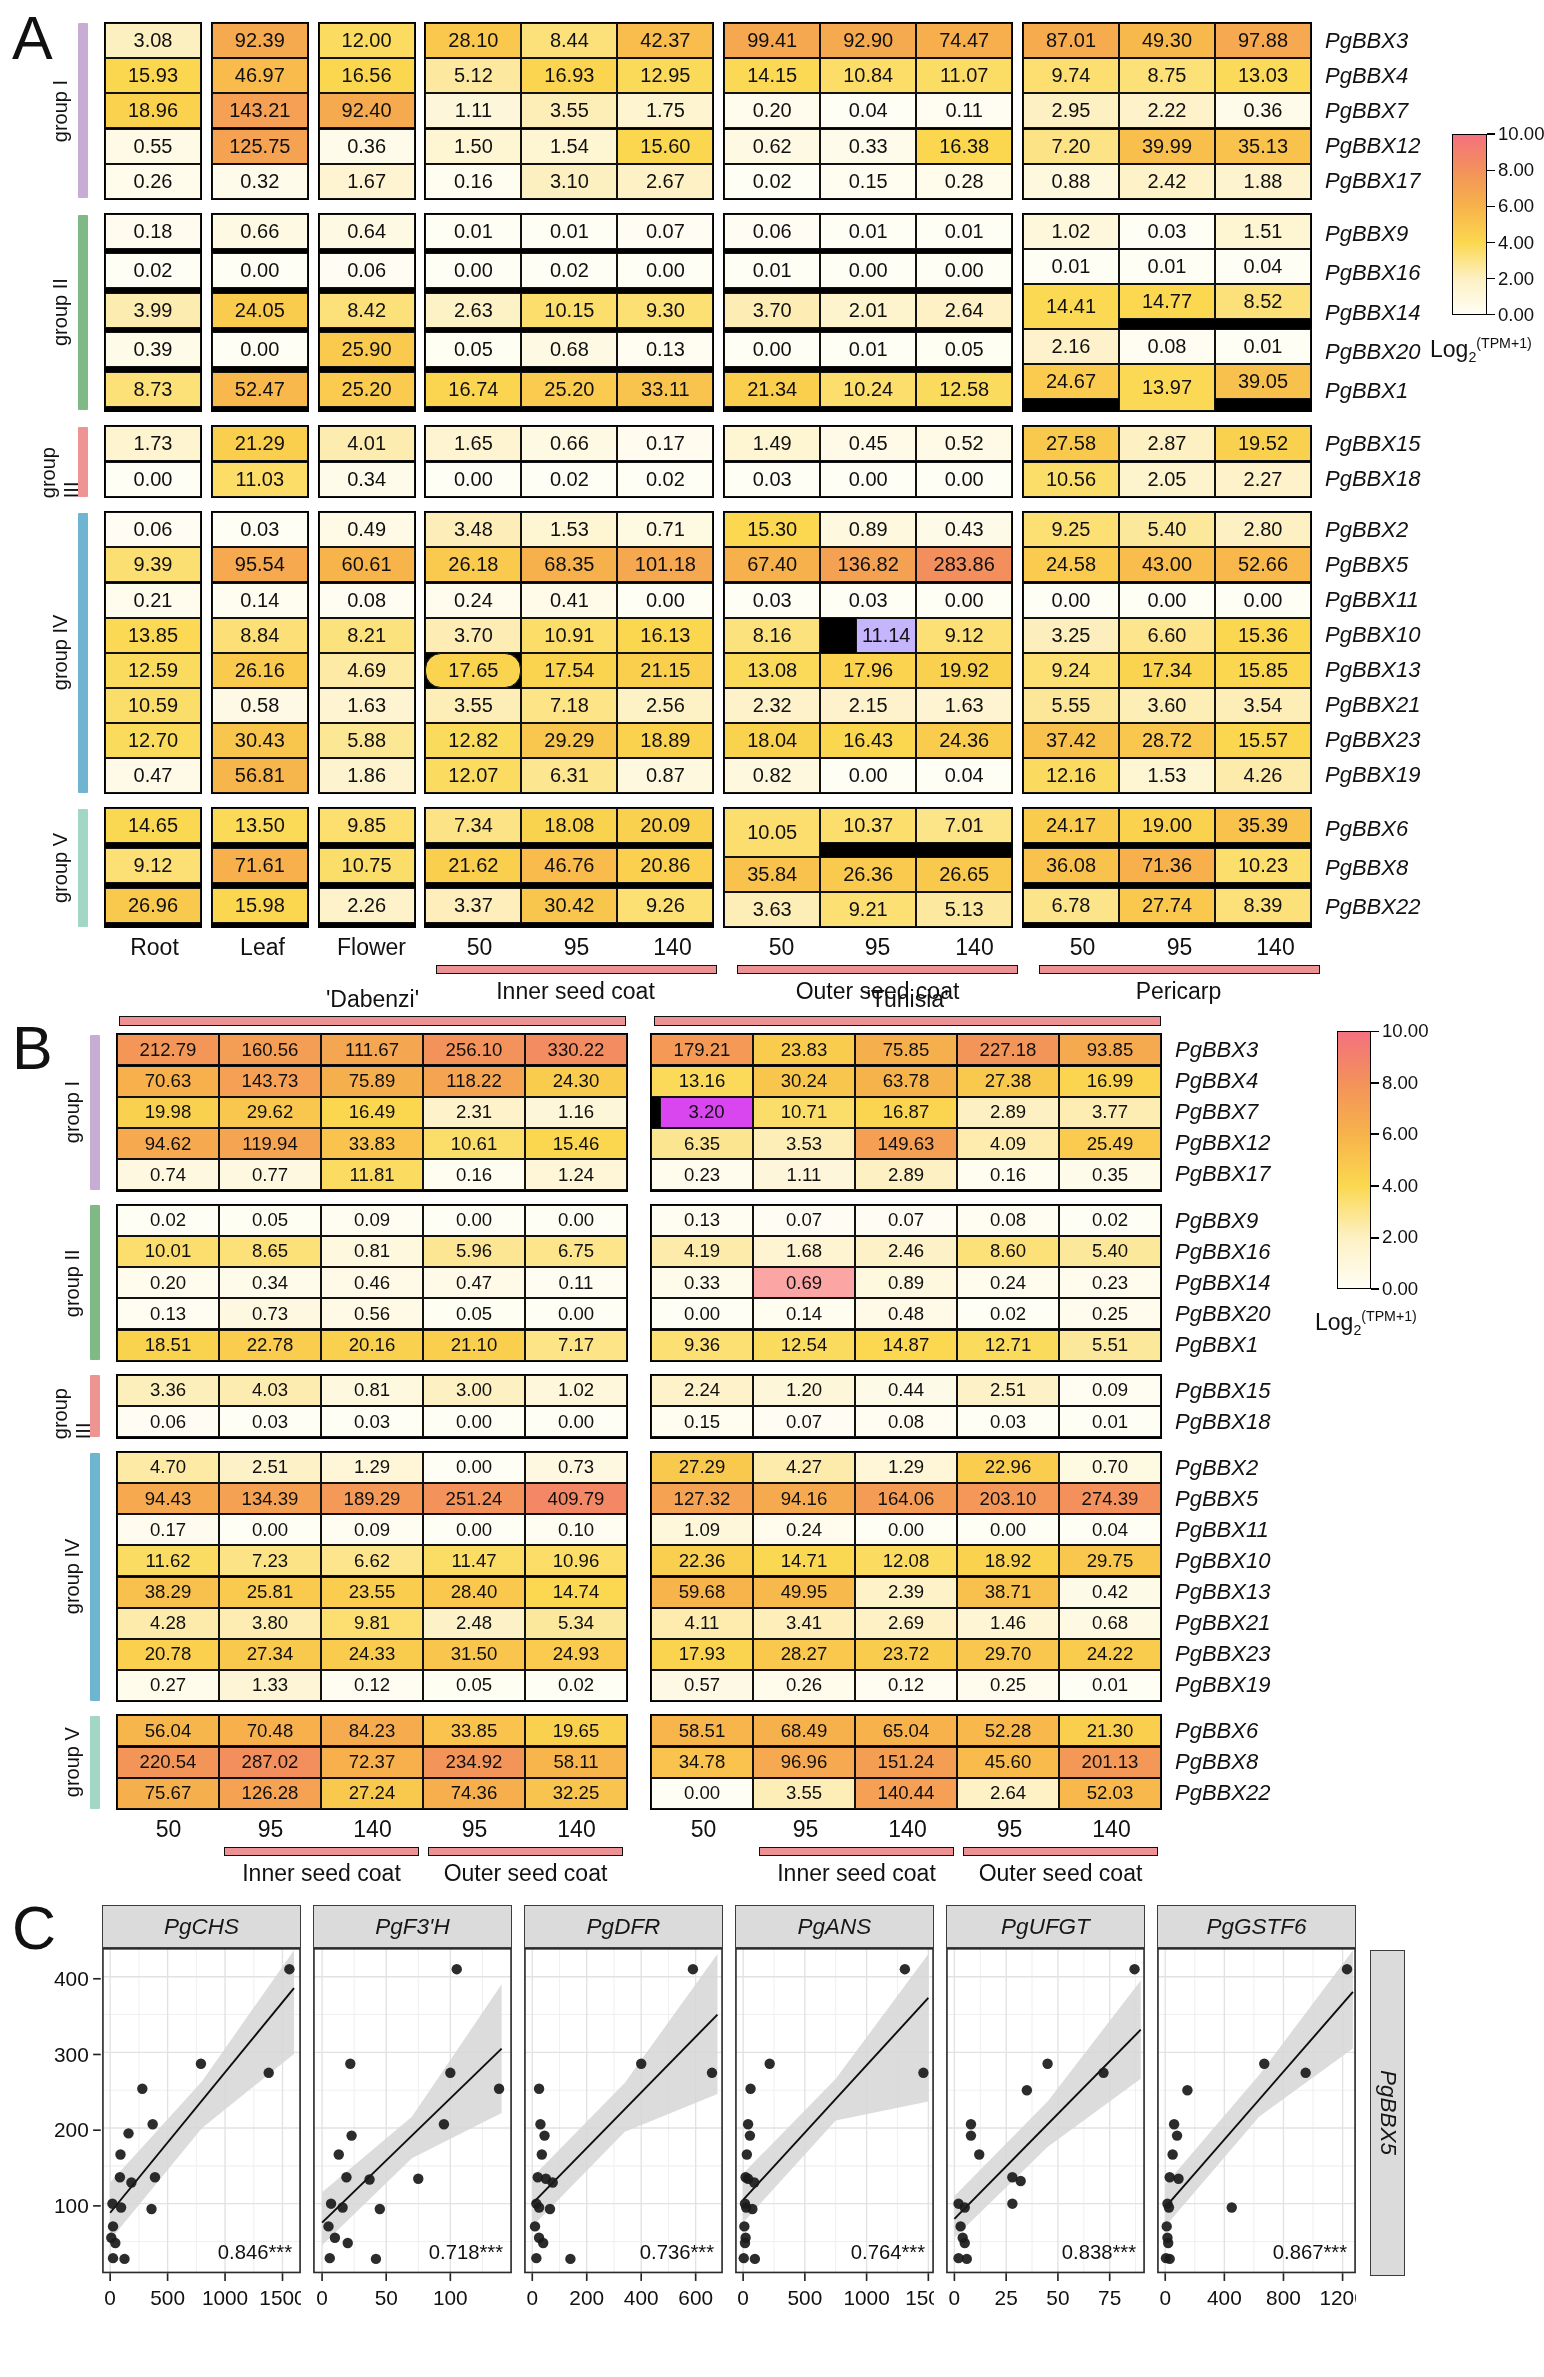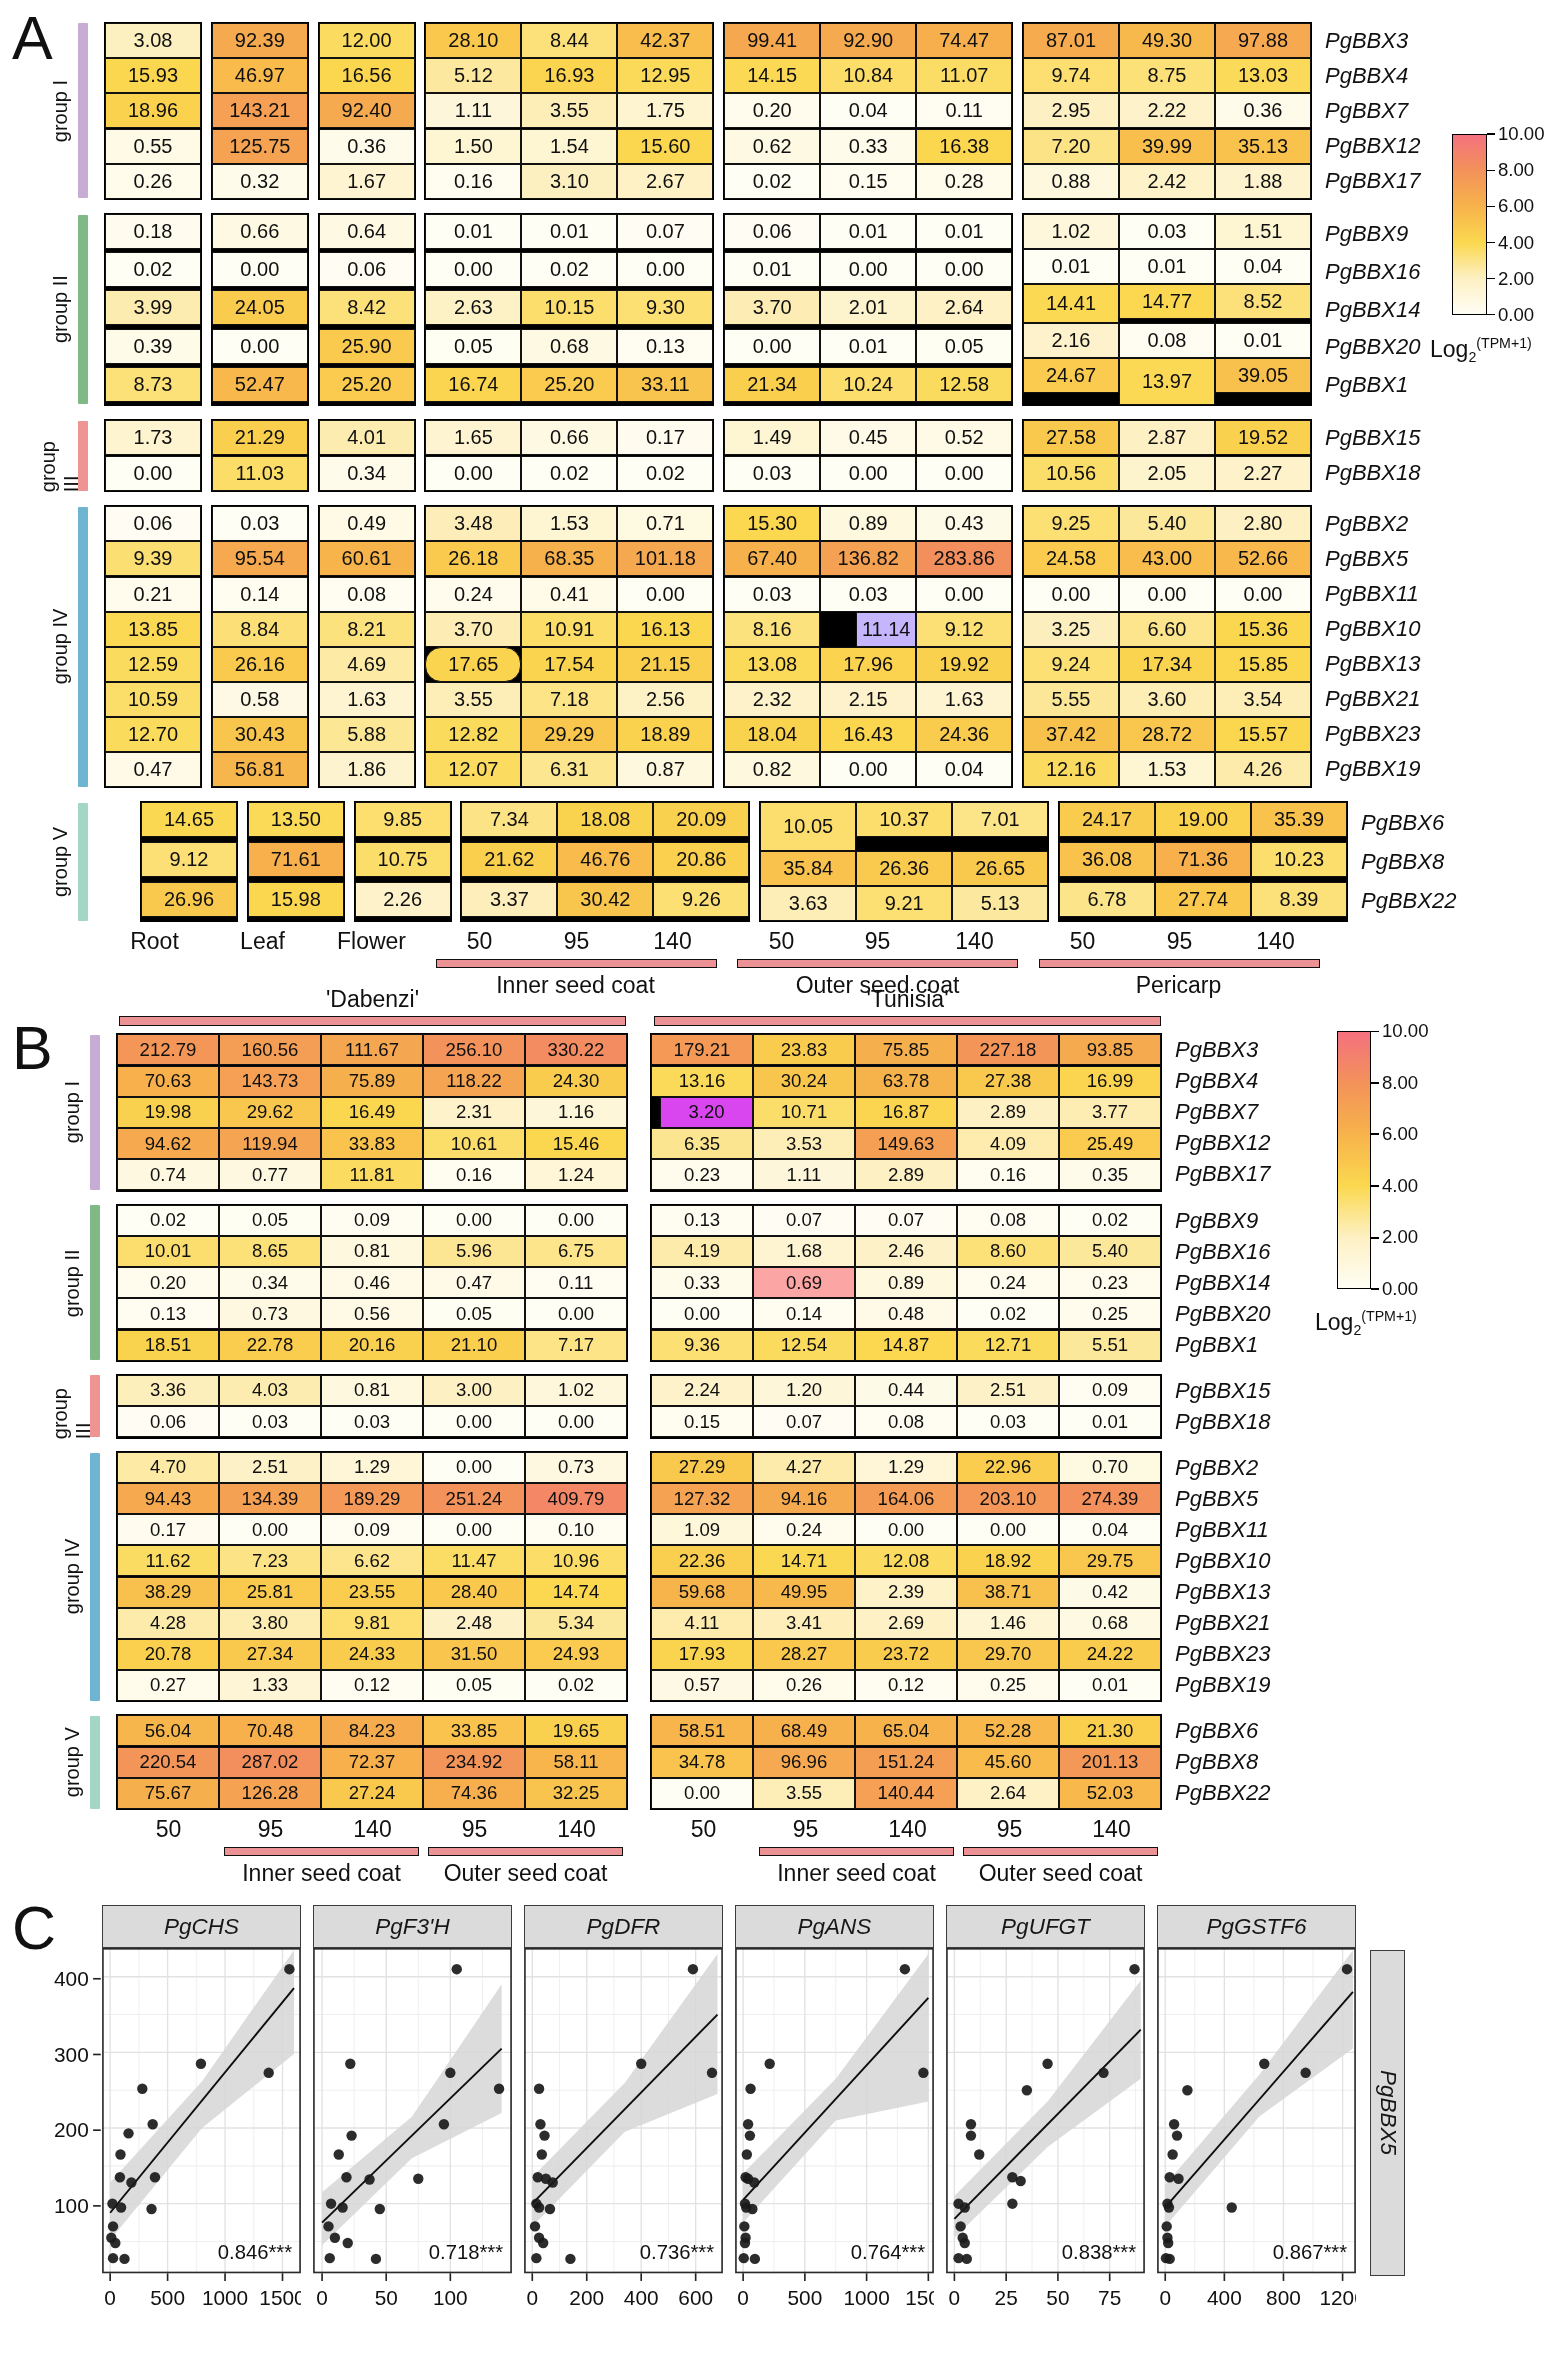--- a/index.html
+++ b/index.html
@@ -206,21 +206,21 @@
               <div class="hm-cell" style="height: 35px; font-size: 20px; background: rgb(252, 222, 108);">10.24</div>
               <div class="hm-cell" style="height: 35px; font-size: 20px; background: rgb(251, 219, 93);">12.58</div>
             </div>
             <div class="hm-block" style="grid-template-columns: repeat(3, 96px);">
               <div class="hm-cell" style="height: 35px; font-size: 20px; background: rgb(254, 247, 219);">1.02</div>
               <div class="hm-cell" style="height: 35px; font-size: 20px; background: rgb(255, 254, 244);">0.03</div>
               <div class="hm-cell" style="height: 35px; font-size: 20px; background: rgb(254, 245, 211);">1.51</div>
               <div class="hm-cell" style="height: 35px; font-size: 20px; background: rgb(255, 254, 245);">0.01</div>
               <div class="hm-cell" style="height: 35px; font-size: 20px; background: rgb(255, 254, 245);">0.01</div>
               <div class="hm-cell" style="height: 35px; font-size: 20px; background: rgb(255, 254, 244);">0.04</div>
-              <div class="hm-cell" style="height: 39px; font-size: 20px; background: rgb(251, 217, 82);">14.41</div>
+              <div class="hm-cell" style="height: 45px; font-size: 20px; background: rgb(251, 217, 82);">14.41</div>
               <div class="hm-cell" style="height: 35px; font-size: 20px; background: rgb(251, 216, 80);">14.77</div>
               <div class="hm-cell" style="height: 35px; font-size: 20px; background: rgb(252, 225, 122);">8.52</div>
               <div class="hm-cell" style="height: 35px; font-size: 20px; background: rgb(253, 242, 203);">2.16</div>
               <div class="hm-cell" style="height: 35px; font-size: 20px; background: rgb(255, 253, 242);">0.08</div>
               <div class="hm-cell" style="height: 35px; font-size: 20px; background: rgb(255, 254, 245);">0.01</div>
               <div class="hm-cell" style="height: 35px; font-size: 20px; background: rgb(250, 203, 78);">24.67</div>
               <div class="hm-cell" style="height: 47px; font-size: 20px; background: rgb(251, 217, 85);">13.97</div>
               <div class="hm-cell" style="height: 35px; font-size: 20px; background: rgb(248, 192, 76);">39.05</div>
             </div>
           </div>
@@ -405,21 +405,21 @@
             <div class="gene-name" style="height: 35px; font-size: 22px;">PgBBX23</div>
             <div class="gene-name" style="height: 35px; font-size: 22px;">PgBBX19</div>
           </div>
         </div>
         <div class="hm-group" style="margin-top: 13px;">
           <div class="hm-gutter" style="width: 104px;">
             <div class="hm-groupbar" style="right: 16.4px; background: rgb(163, 215, 197);"></div>
             <div class="hm-groupname" style="right: 32px; width: 24px;">group V</div>
           </div>
           <div class="hm-blocks">
-            <div class="hm-block" style="grid-template-columns: repeat(1, 96px); margin-right: 8.8px; margin-left: 36px;">
+            <div class="hm-block" style="grid-template-columns: repeat(1, 96px); margin-right: 8.8px;">
               <div class="hm-cell" style="height: 35px; font-size: 20px; background: rgb(251, 216, 81);">14.65</div>
               <div class="hm-cell" style="height: 35px; font-size: 20px; background: rgb(252, 224, 117);">9.12</div>
               <div class="hm-cell" style="height: 35px; font-size: 20px; background: rgb(249, 201, 77);">26.96</div>
             </div>
             <div class="hm-block" style="grid-template-columns: repeat(1, 96px); margin-right: 8.8px;">
               <div class="hm-cell" style="height: 35px; font-size: 20px; background: rgb(251, 218, 87);">13.50</div>
               <div class="hm-cell" style="height: 35px; font-size: 20px; background: rgb(247, 176, 76);">71.61</div>
               <div class="hm-cell" style="height: 35px; font-size: 20px; background: rgb(251, 214, 79);">15.98</div>
             </div>
             <div class="hm-block" style="grid-template-columns: repeat(1, 96px); margin-right: 8.8px;">

